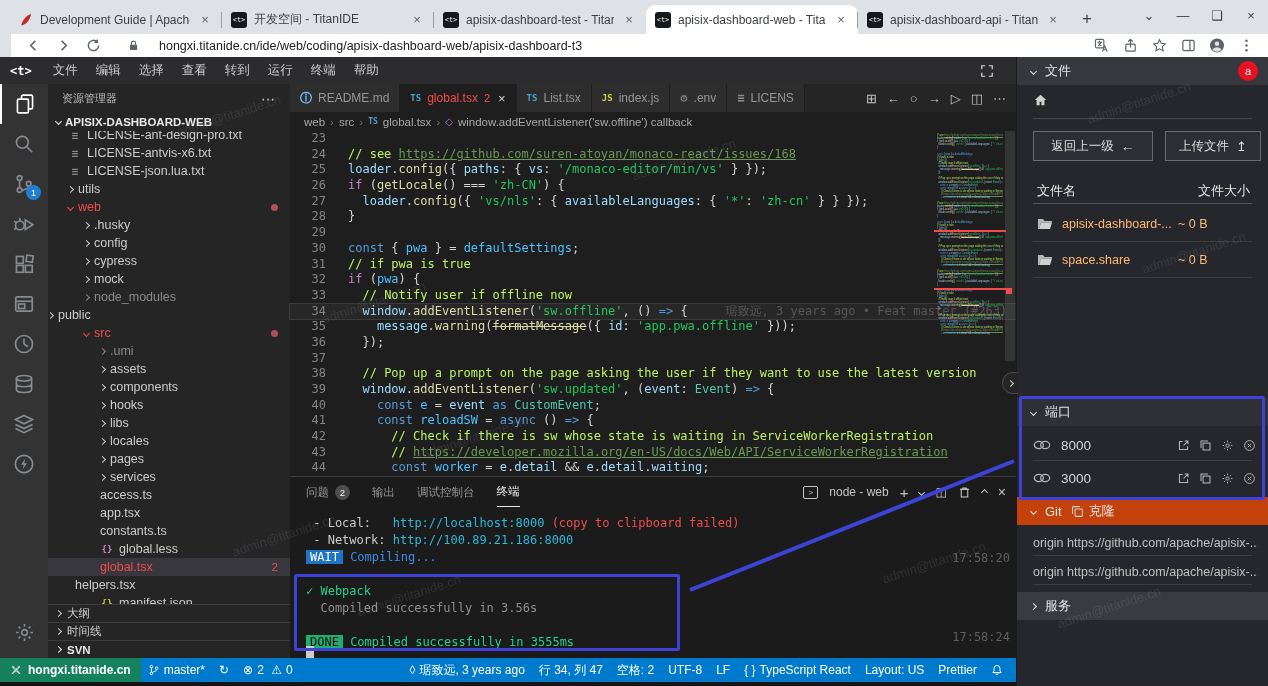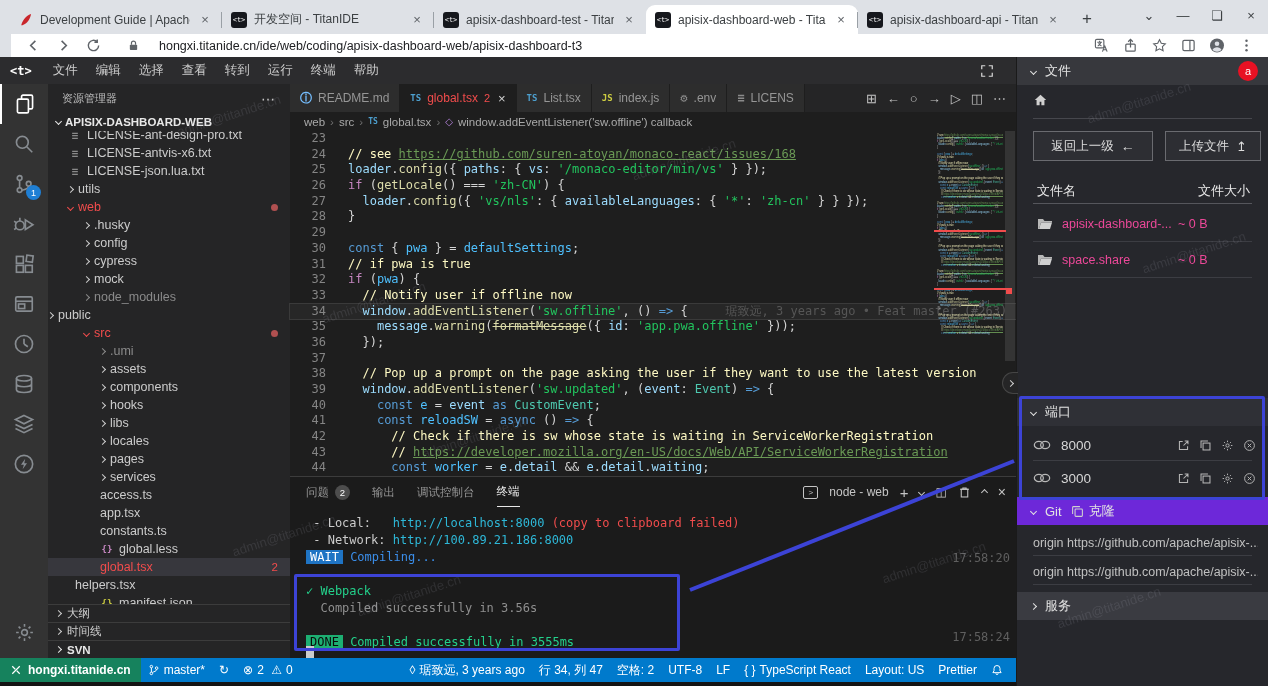--- a/index.html
+++ b/index.html
@@ -64,21 +64,21 @@
   .etab .ebadge { color:#f14c4c; font-size:11px; }
   .etab .ex { color:#d0d0d0; font-size:13px; margin-left:2px; }
   #eacts { margin-left:auto; display:flex; align-items:center; gap:10px; padding-right:10px; color:#c5c5c5; font-size:13px; background:#252526; }
   #crumbs { position:absolute; left:0; top:28px; width:100%; height:19px; display:flex; align-items:center; gap:5px; padding-left:14px; font-size:11.5px; color:#a9a9a9; }
   #crumbs .sep { color:#6e6e6e; } #crumbs .sym { color:#b180d7; font-size:10px; }
   #codewrap { position:absolute; left:0; top:47px; width:100%; height:345px; font-family:"DejaVu Sans Mono",monospace; font-size:12px; }
   .cl { height:15.7px; line-height:15.7px; white-space:pre; position:relative; padding-left:58px; }
   .cl .num { position:absolute; left:0; top:0; width:36px; text-align:right; color:#858585; }
   .cl.cur { background:rgba(255,255,255,0.045); outline:1px solid #3a3a3a; }
   .cl .blame { color:#565656; margin-left:38px; }
-  .tk-pl{color:#d4d4d4} .tk-cm{color:#fef9c3} .tk-cmu{color:#6a9955;text-decoration:underline}
+  .tk-pl{color:#d4d4d4} .tk-cm{color:#bef264} .tk-cmu{color:#6a9955;text-decoration:underline}
   .tk-kb{color:#569cd6} .tk-kp{color:#c586c0} .tk-vr{color:#9cdcfe} .tk-vc{color:#4fc1ff}
   .tk-fn{color:#dcdcaa} .tk-ty{color:#4ec9b0} .tk-st{color:#22c55e}
   .tk-fs{color:#dcdcaa;text-decoration:line-through}
   #minimap { position:absolute; right:13px; top:47px; width:68px; height:260px; overflow:hidden; opacity:.9; }
   #minimap .cl { height:3.1px; line-height:3.1px; font-size:2.6px; padding-left:2px; }
   .mmred { position:absolute; right:6px; width:72px; height:2px; background:#f14c4c; z-index:4; }
   #escroll { position:absolute; right:1px; top:47px; width:10px; height:230px; background:rgba(121,121,121,.25); }
   .reddot { position:absolute; width:6px; height:6px; background:#f14c4c; z-index:4; }
   #expander { position:absolute; left:1002px; top:372px; width:16px; height:22px; background:#252526; border:1px solid #454545; border-right:none; border-radius:11px 0 0 11px; color:#cfcfcf; display:flex; align-items:center; justify-content:center; z-index:5; }
 
@@ -109,28 +109,28 @@
   
   #rightpanel { position:absolute; left:1016px; top:57px; width:252px; height:629px; background:#26272c; border-left:1px solid #1a1a1a; color:#cccccc; }
   .rphead { position:absolute; left:0; width:100%; height:28px; background:#37383d; display:flex; align-items:center; gap:9px; padding:0 14px; font-size:13px; color:#e2e2e2; }
   #rp-files-head { top:0; }
   .abadge-a { position:absolute; right:10px; top:4px; width:20px; height:20px; background:#e81123; border-radius:50%; color:#fff; font-size:11px; display:flex; align-items:center; justify-content:center; }
   #homeic { position:absolute; left:16px; top:36px; font-size:15px; color:#d0d0d0; }
   .rphr { position:absolute; left:16px; right:16px; height:1px; background:#46474d; }
   .rpbtn { position:absolute; height:30px; border:1px solid #6a6b70; background:#2d2e33; color:#ddd; font-size:12.5px; display:flex; align-items:center; justify-content:center; gap:7px; padding:0 12px; }
   #ftable-head { position:absolute; left:20px; right:18px; top:125px; display:flex; font-size:13px; font-weight:normal; color:#e8e8e8; }
   .fsizecol { margin-left:auto; width:72px;text-align:right; }
-  .frow { position:absolute; left:20px; right:18px; height:30px; display:flex; align-items:center; font-size:12.5px; color:#ec4899; }
+  .frow { position:absolute; left:20px; right:18px; height:30px; display:flex; align-items:center; font-size:12.5px; color:#fdba74; }
   .frow .nm { display:flex; gap:9px; align-items:center; }
   .frow .sz { margin-left:auto; width:72px; }
   #rp-ports-head { top:341px; background:#2f3036; }
   .portrow { position:absolute; left:16px; right:12px; height:32px; display:flex; align-items:center; gap:10px; font-size:13.5px; color:#d7d7d7; }
   .portrow .pic { color:#b9b9b9; }
   .portacts { margin-left:auto; display:flex; gap:9px; color:#b5b5b5; font-size:13px; align-items:center; }
-  #rp-git-head { top:440px; background:#6d28d9; }
+  #rp-git-head { top:440px; background:#c2410c; }
   .gitrow { position:absolute; left:16px; right:10px; height:28px; display:flex; align-items:center; font-size:12.5px; color:#c0c0c0; white-space:nowrap; overflow:hidden; }
   #rp-svc-head { top:535px; background:#3a3b41; }
 
   
   .annbox { position:absolute; border:3px solid #3c43d6; border-radius:2px; z-index:9; }
   #annline { position:absolute; left:0; top:0; z-index:9; pointer-events:none; }
   .wm { position:absolute; color:rgba(200,200,215,0.12); font-size:13px; transform:rotate(-18deg); white-space:nowrap; z-index:8; pointer-events:none; }
   svg.ic { display:block; }
 </style>
 </head>

